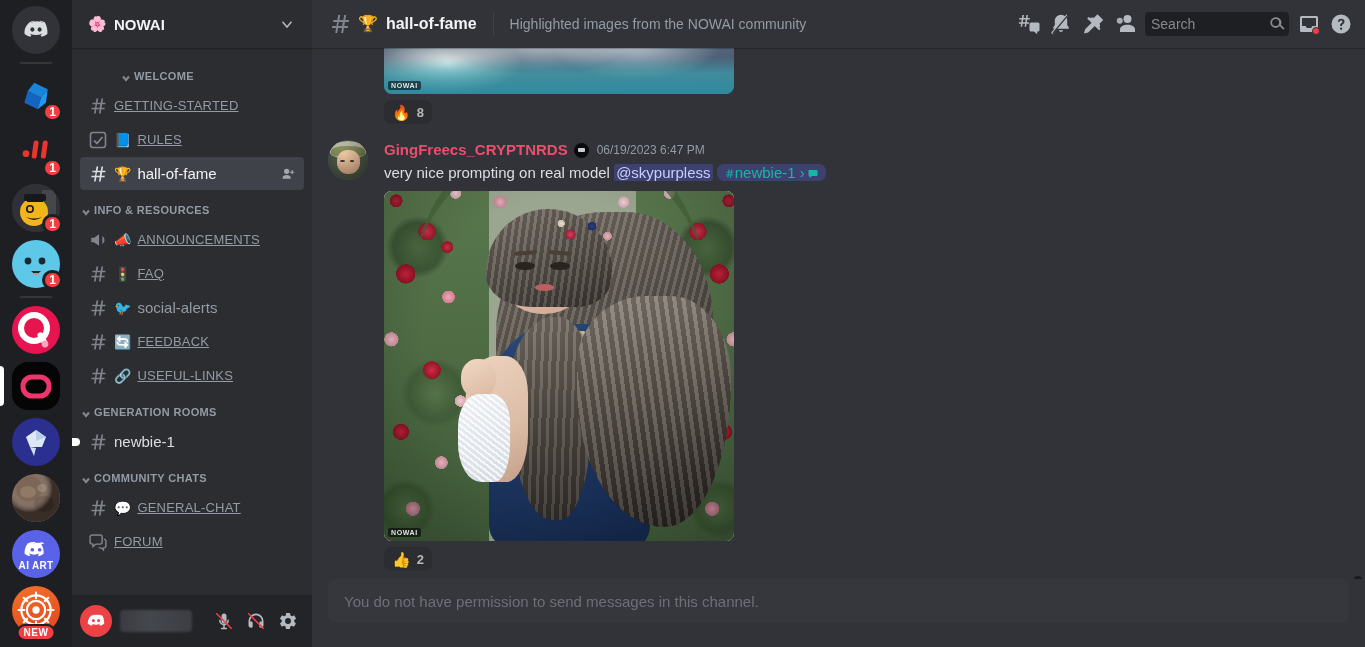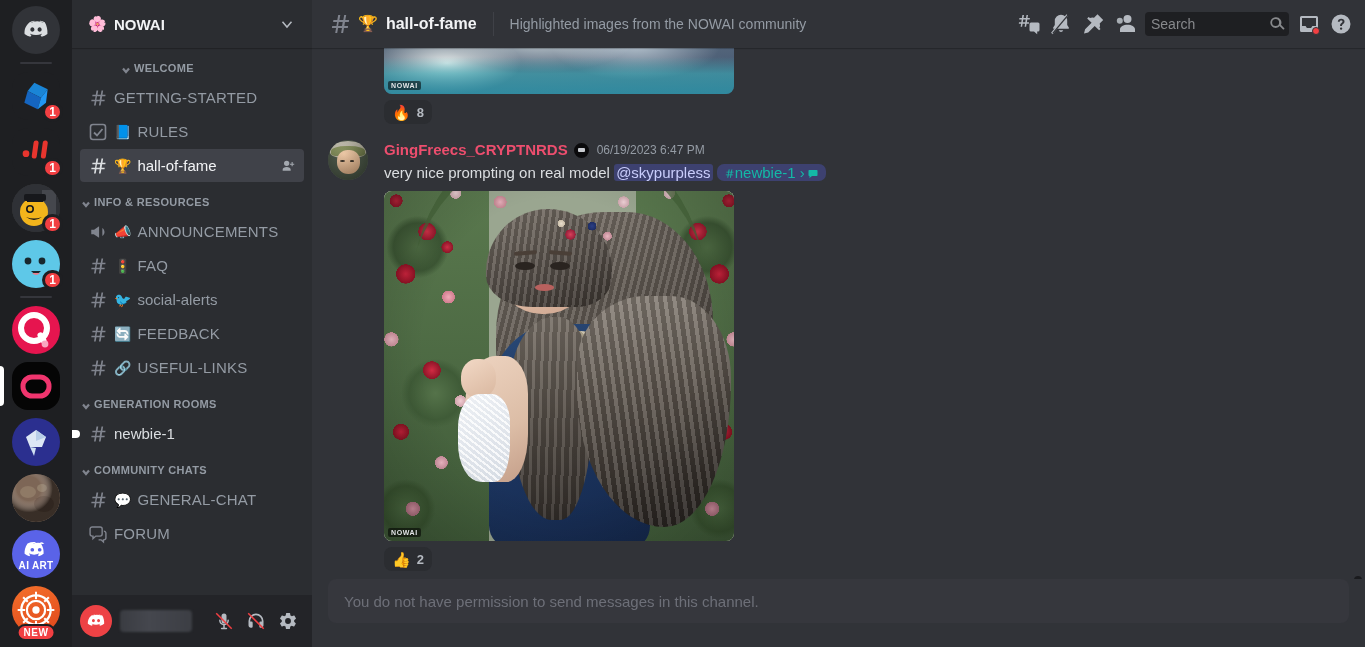--- a/index.html
+++ b/index.html
@@ -68,21 +68,21 @@
   }
   .chev { width: 18px; height: 18px; flex: 0 0 18px; }
   .chev svg { width: 18px; height: 18px; stroke: #b5bac1; fill: none; stroke-width: 2; }
 
   .chan-scroll { flex: 1; overflow: hidden; padding-top: 8px; position: relative; }
 
   .cat {
     display: flex; align-items: center; gap: 2px;
     height: 24px; padding: 0 8px 0 8px; margin-top: 8px; cursor: pointer;
   }
-  .cat:first-child { margin-top: 0; padding-left: 48px; }
+  .cat:first-child { margin-top: 8px; padding-left: 48px; }
   .cat-arrow { width: 12px; height: 12px; flex: 0 0 12px; }
   .cat-arrow svg { width: 12px; height: 12px; stroke: #80848e; fill: none; stroke-width: 2.2; }
   .cat-label {
     color: #949ba4; font-size: 11px; font-weight: 700;
     letter-spacing: .35px; text-transform: uppercase; white-space: nowrap;
   }
 
   .chan {
     position: relative; height: 33px; margin: 1px 8px 0 8px;
     border-radius: 4px; display: flex; align-items: center;
@@ -91,21 +91,21 @@
   .chan.active { background: #404249; }
   .chan-hash { width: 20px; height: 20px; flex: 0 0 20px; display:flex; align-items:center; justify-content:center; }
   .chan-hash svg { width: 20px; height: 20px; fill: #80848e; }
   .chan.active .chan-hash svg { fill: #dbdee1; }
   .chan-emoji { font-size: 14px; line-height: 1; flex: 0 0 auto; }
   .chan-name {
     font-size: 15px; color: #949ba4; white-space: nowrap;
     overflow: hidden; text-overflow: ellipsis; flex: 1;
   }
   .chan.active .chan-name { color: #f2f3f5; font-weight: 500; }
-  .chan.small .chan-name { font-size: 15px; letter-spacing: .2px; }
+  .chan.small .chan-name { font-size: 13px; letter-spacing: .2px; text-decoration: underline; }
   .chan-action { width: 16px; height: 16px; flex: 0 0 16px; opacity: .85; }
   .chan-action svg { width: 16px; height: 16px; fill: #b5bac1; }
   .unread-dot {
     position: absolute; left: -8px; top: 50%; transform: translateY(-50%);
     width: 8px; height: 8px; background: #fff; border-radius: 0 4px 4px 0;
   }
 
   
   .user-panel {
     height: 52px; flex: 0 0 52px; background: #232428;

